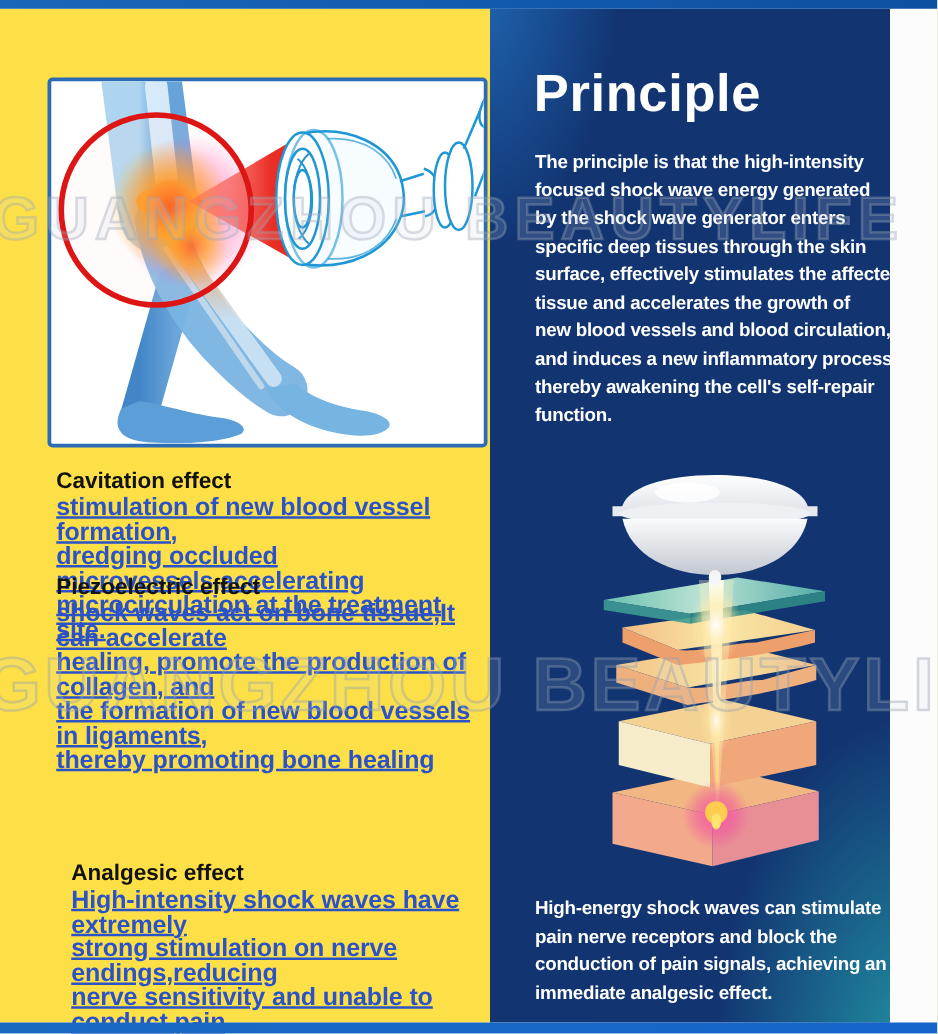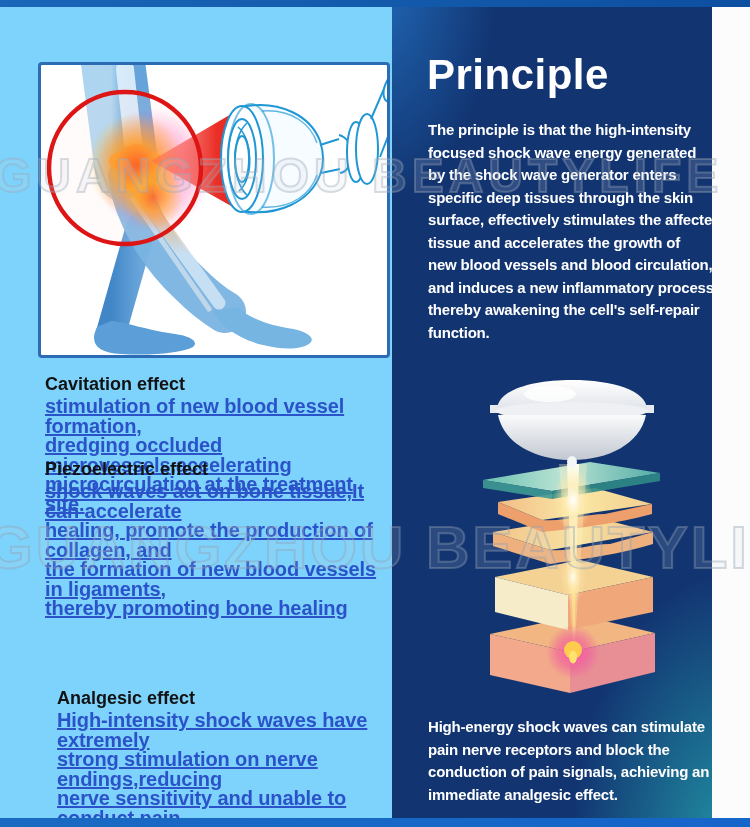--- a/index.html
+++ b/index.html
@@ -2,21 +2,21 @@
 <html><head>
 <meta charset="utf-8">
 <style>
   html,body{margin:0;padding:0;background:#e9e9e9;}
   .page{position:relative;width:750px;height:827px;background:#fcfcfc;overflow:hidden;
         font-family:"Liberation Sans","DejaVu Sans",sans-serif;}
   .topbar{position:absolute;top:0;left:0;width:750px;height:7px;
           background:linear-gradient(90deg,#1a66b8,#0d4fa0);z-index:6;}
   .bottombar{position:absolute;bottom:0;left:0;width:750px;height:9px;
           background:linear-gradient(90deg,#1a6ac2,#1565cb);z-index:6;}
-  .left-col{position:absolute;left:0;top:7px;width:392px;bottom:9px;background:#7dd3fc;}
+  .left-col{position:absolute;left:0;top:7px;width:392px;bottom:9px;background:#fde047;}
   .image-box{position:absolute;left:38px;top:55px;width:352px;height:296px;box-sizing:border-box;
              border:3px solid #2b6cb4;border-radius:4px;background:#ffffff;overflow:hidden;}
   .section{position:absolute;left:45px;width:342px;}
   .section h2{margin:0 0 3px 0;font-size:18px;line-height:20px;font-weight:bold;color:#121212;}
   .section p{margin:0;font-size:20px;line-height:19.5px;font-weight:bold;color:#2b52c8;
              white-space:pre-line;letter-spacing:-0.1px;text-decoration:underline;}
   .sec-1{top:367px;} .sec-2{top:452px;} .sec-3{top:561px;} .sec-4{top:681px;margin-left:12px;}
   .right-panel{position:absolute;left:392px;top:7px;width:320px;bottom:9px;overflow:hidden;
       background:
         radial-gradient(55% 42% at -4% -4%, rgba(34,110,190,.9), rgba(34,110,190,0) 66%),

